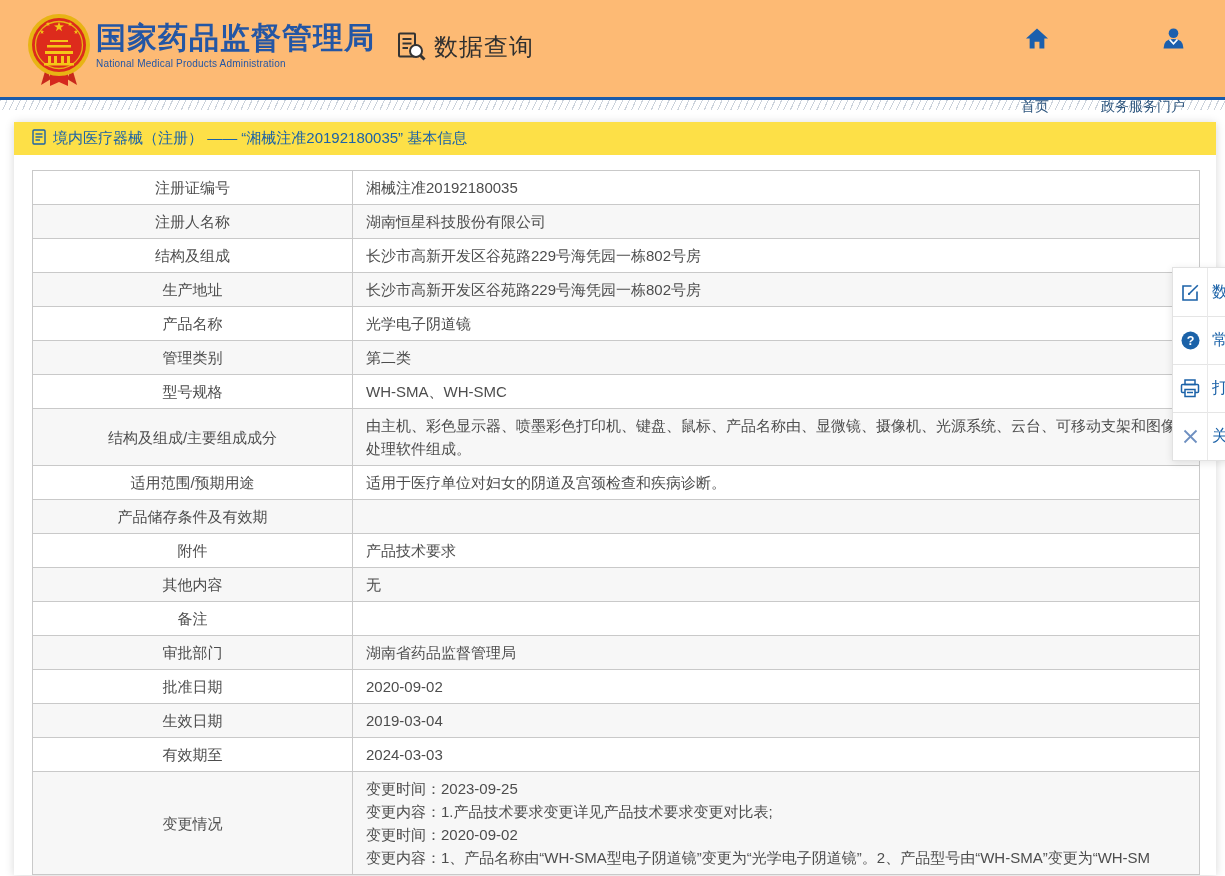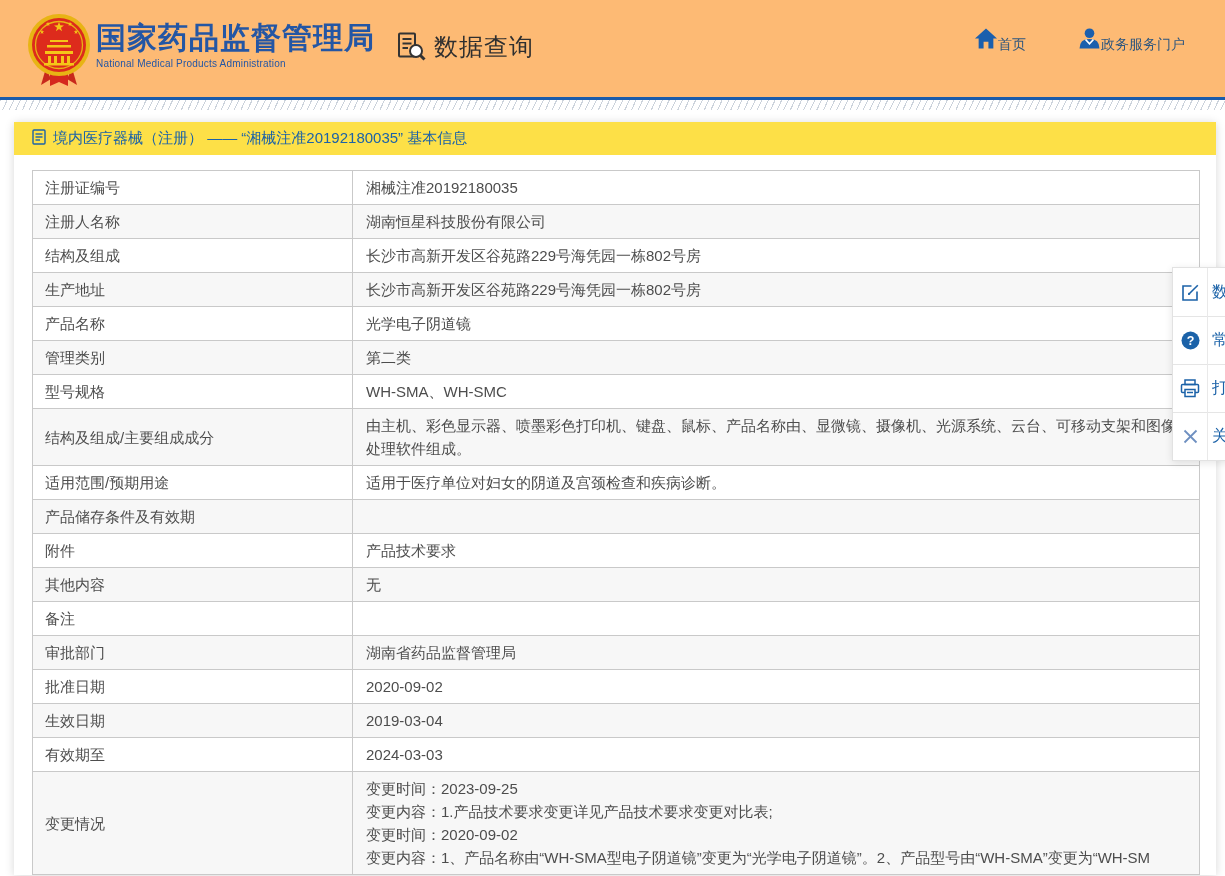--- a/index.html
+++ b/index.html
@@ -9,39 +9,39 @@
 
   
   .header { position:relative; width:100%; height:97px; background:#fdba74;padding-left:47px; }
   .emblem { position:absolute; left:27px; top:12px; }
   .brand { position:absolute; left:96px; top:21px; }
   .brand-title { font-size:30px; font-weight:bold; color:#2456a4; letter-spacing:1px; line-height:34px; }
   .brand-sub { font-size:10px; color:#2456a4; margin-top:3px; letter-spacing:.2px; }
   .query-sec { position:absolute; left:396px; top:31px; display:flex; align-items:flex-start; gap:7px; cursor:pointer; }
   .query-label { font-size:24px; color:#2f2f2f; letter-spacing:1px; }
   .nav { position:absolute; right:40px; top:28px; display:flex; gap:52px; }
-  .nav-item { display:flex; flex-direction:row; align-items:flex-start; cursor:pointer; }
+  .nav-item { display:flex; flex-direction:column; align-items:flex-end; cursor:pointer;gap:37px; }
   .nav-item .lbl { font-size:14px; color:#2e567e; margin-top:8px; white-space:nowrap; }
   .blue-line { width:100%; height:3px; background:#1a5cab; }
   .hatch { width:100%; height:10px;
     background:repeating-linear-gradient(115deg,#ccd3dc 0 1px,transparent 1px 6px); }
 
   
   .container { position:relative; margin:12px 0 0 14px; width:1202px; min-height:748px;
     background:#fff; box-shadow:0 1px 9px rgba(0,0,0,.16); }
   .crumb-bar { height:33px; background:#fde047; display:flex; align-items:center;
     padding-left:18px; gap:7px; }
   .crumb-text { font-size:15px; color:#1b62a8; }
 
   
   table.info { border-collapse:collapse; table-layout:fixed; width:1168px; margin:15px 16px 0 18px;
     font-size:15px; color:#4d4d4d; }
   table.info th, table.info td { border:1px solid #c9c9c9; line-height:23px;
     padding:5px 12px; vertical-align:middle; }
-  table.info th { width:320px; font-weight:normal; text-align:left; color:#4d4d4d; }
+  table.info th { width:320px; font-weight:normal; text-align:center; color:#4d4d4d; }
   table.info td { text-align:left; padding-left:13px; }
   table.info tr:nth-child(even) { background:#f7f7f7; }
   table.info td div { line-height:23px; }
 
   
   .side-panel { position:absolute; left:1172px; top:267px; width:104px; background:#fff;
     border:1px solid #e2e2e2; box-shadow:0 2px 8px rgba(0,0,0,.10); }
   .side-panel .vline { position:absolute; left:34px; top:0; bottom:0; width:1px; background:#e9e9e9; }
   .sp-item { height:48px; display:flex; align-items:center; cursor:pointer; }
   .sp-item + .sp-item { border-top:1px solid #e5e5e5; }

